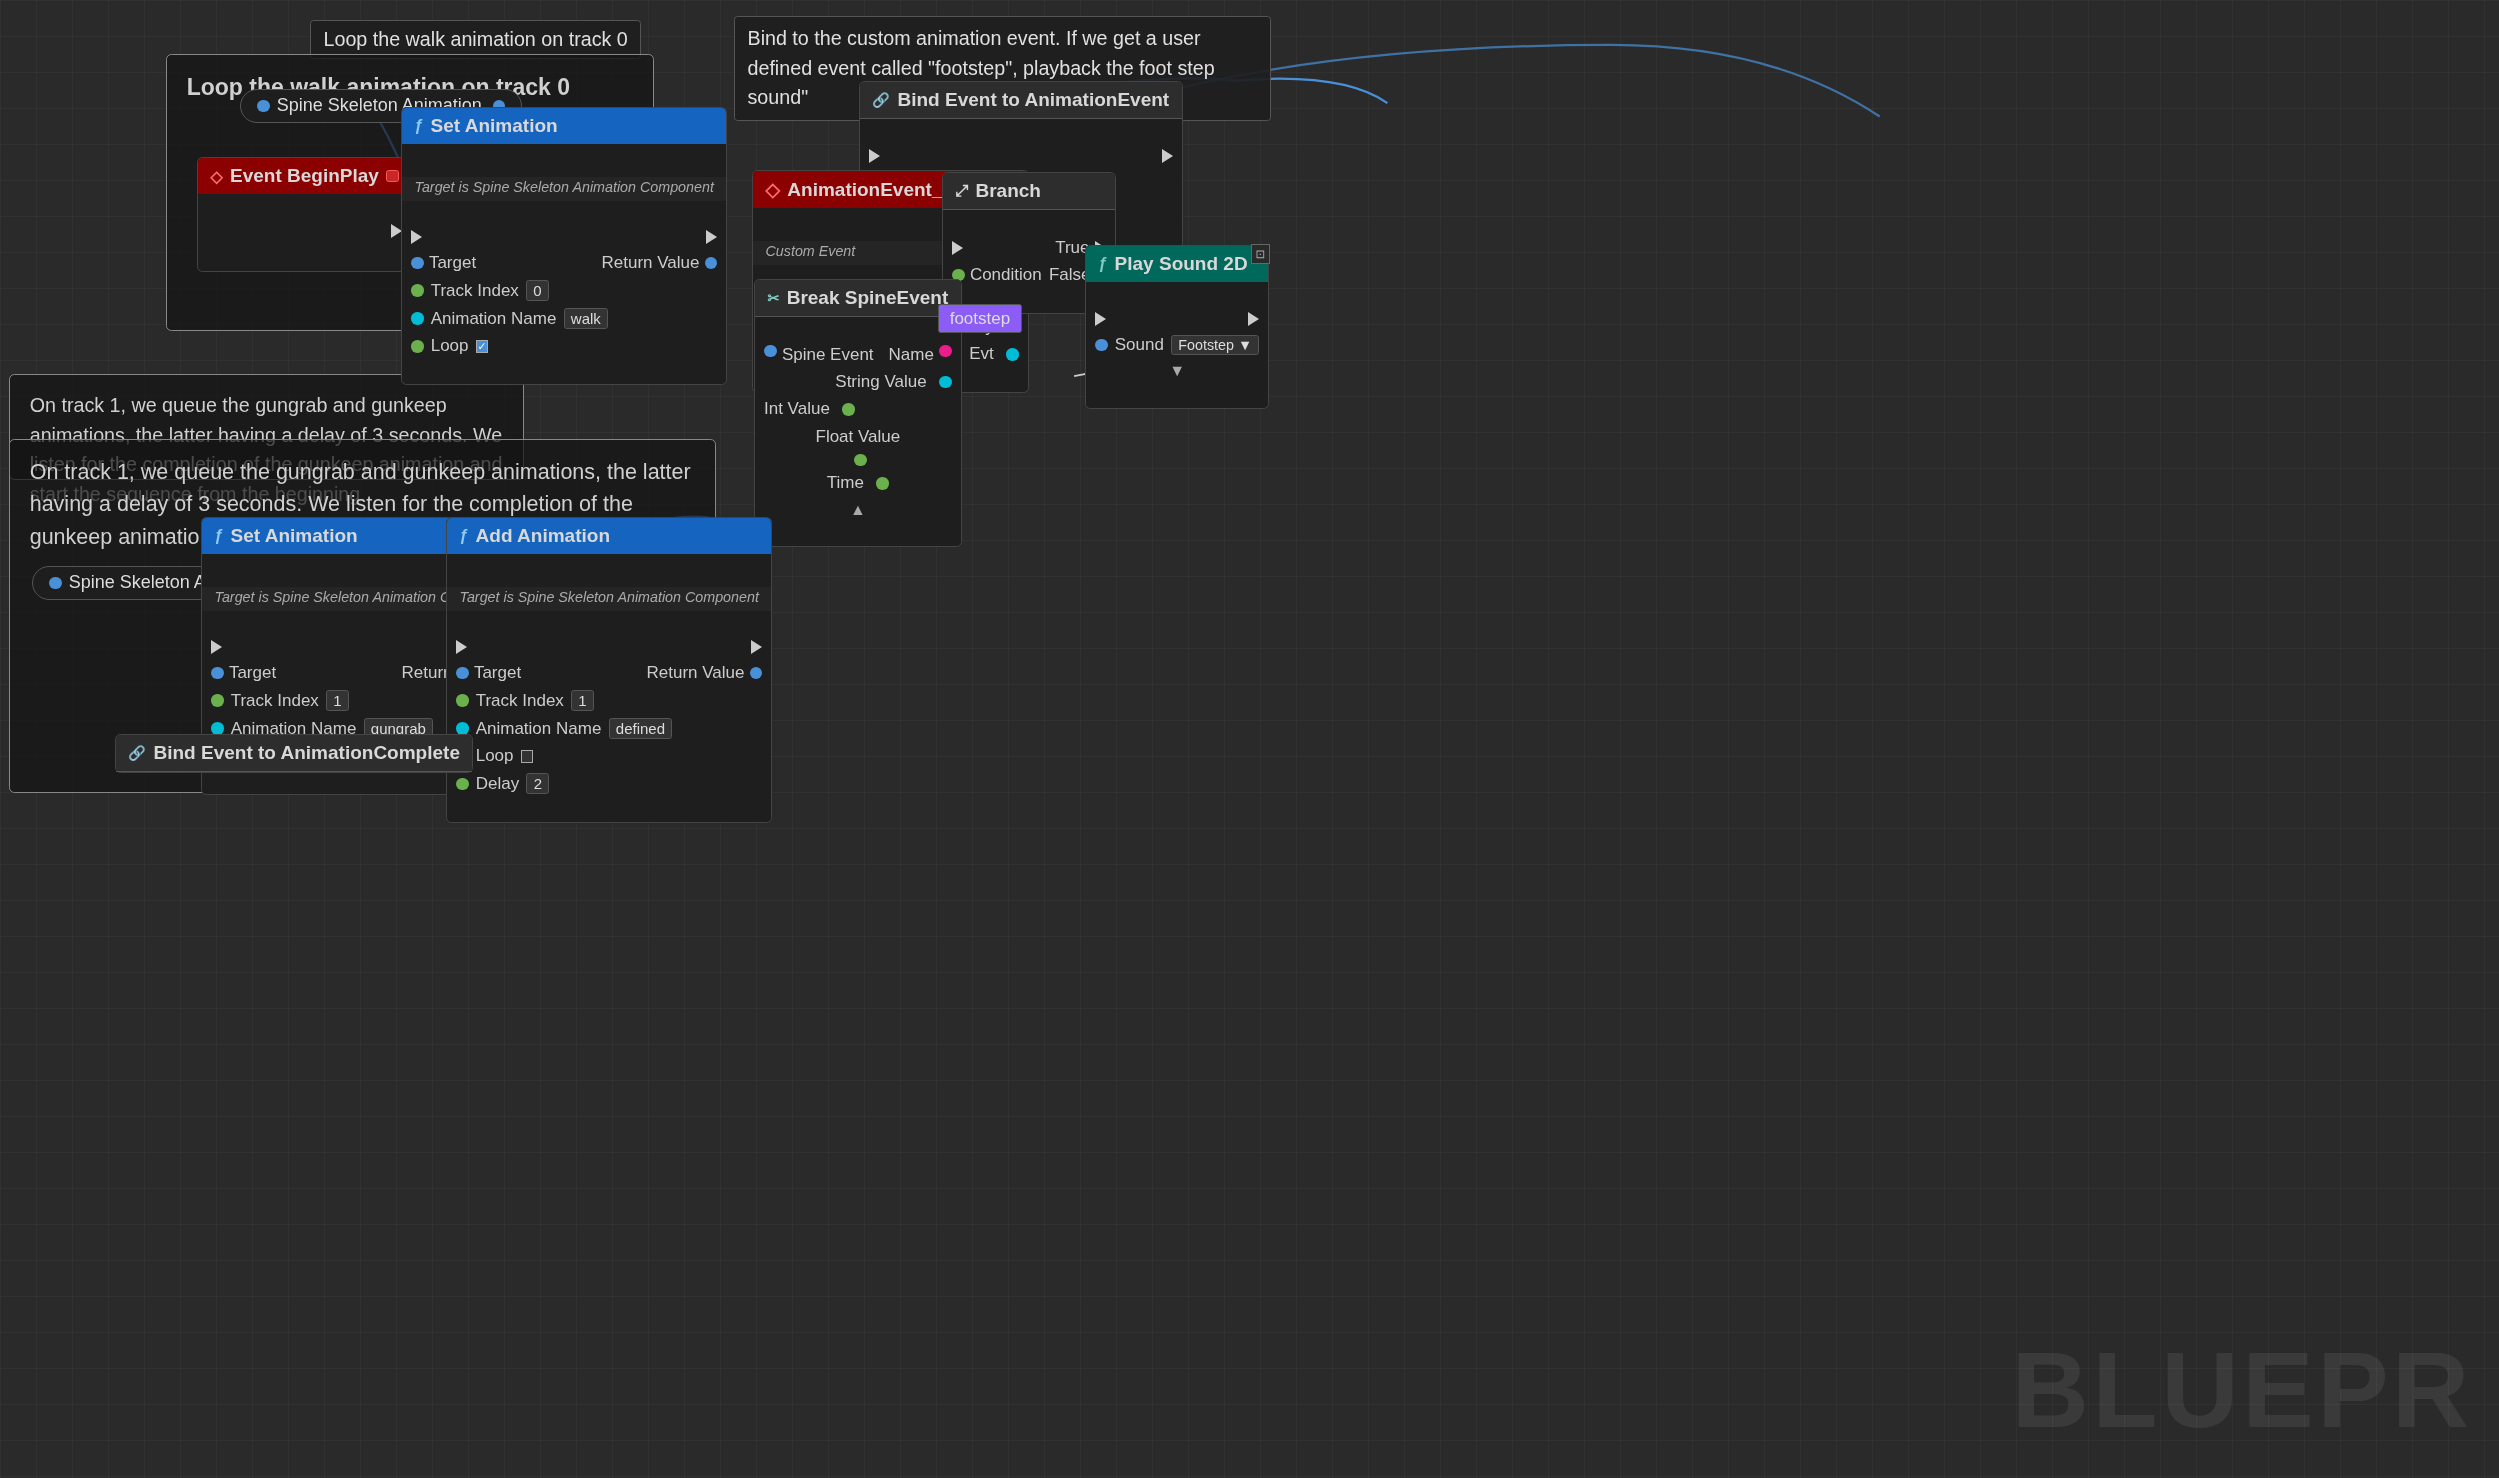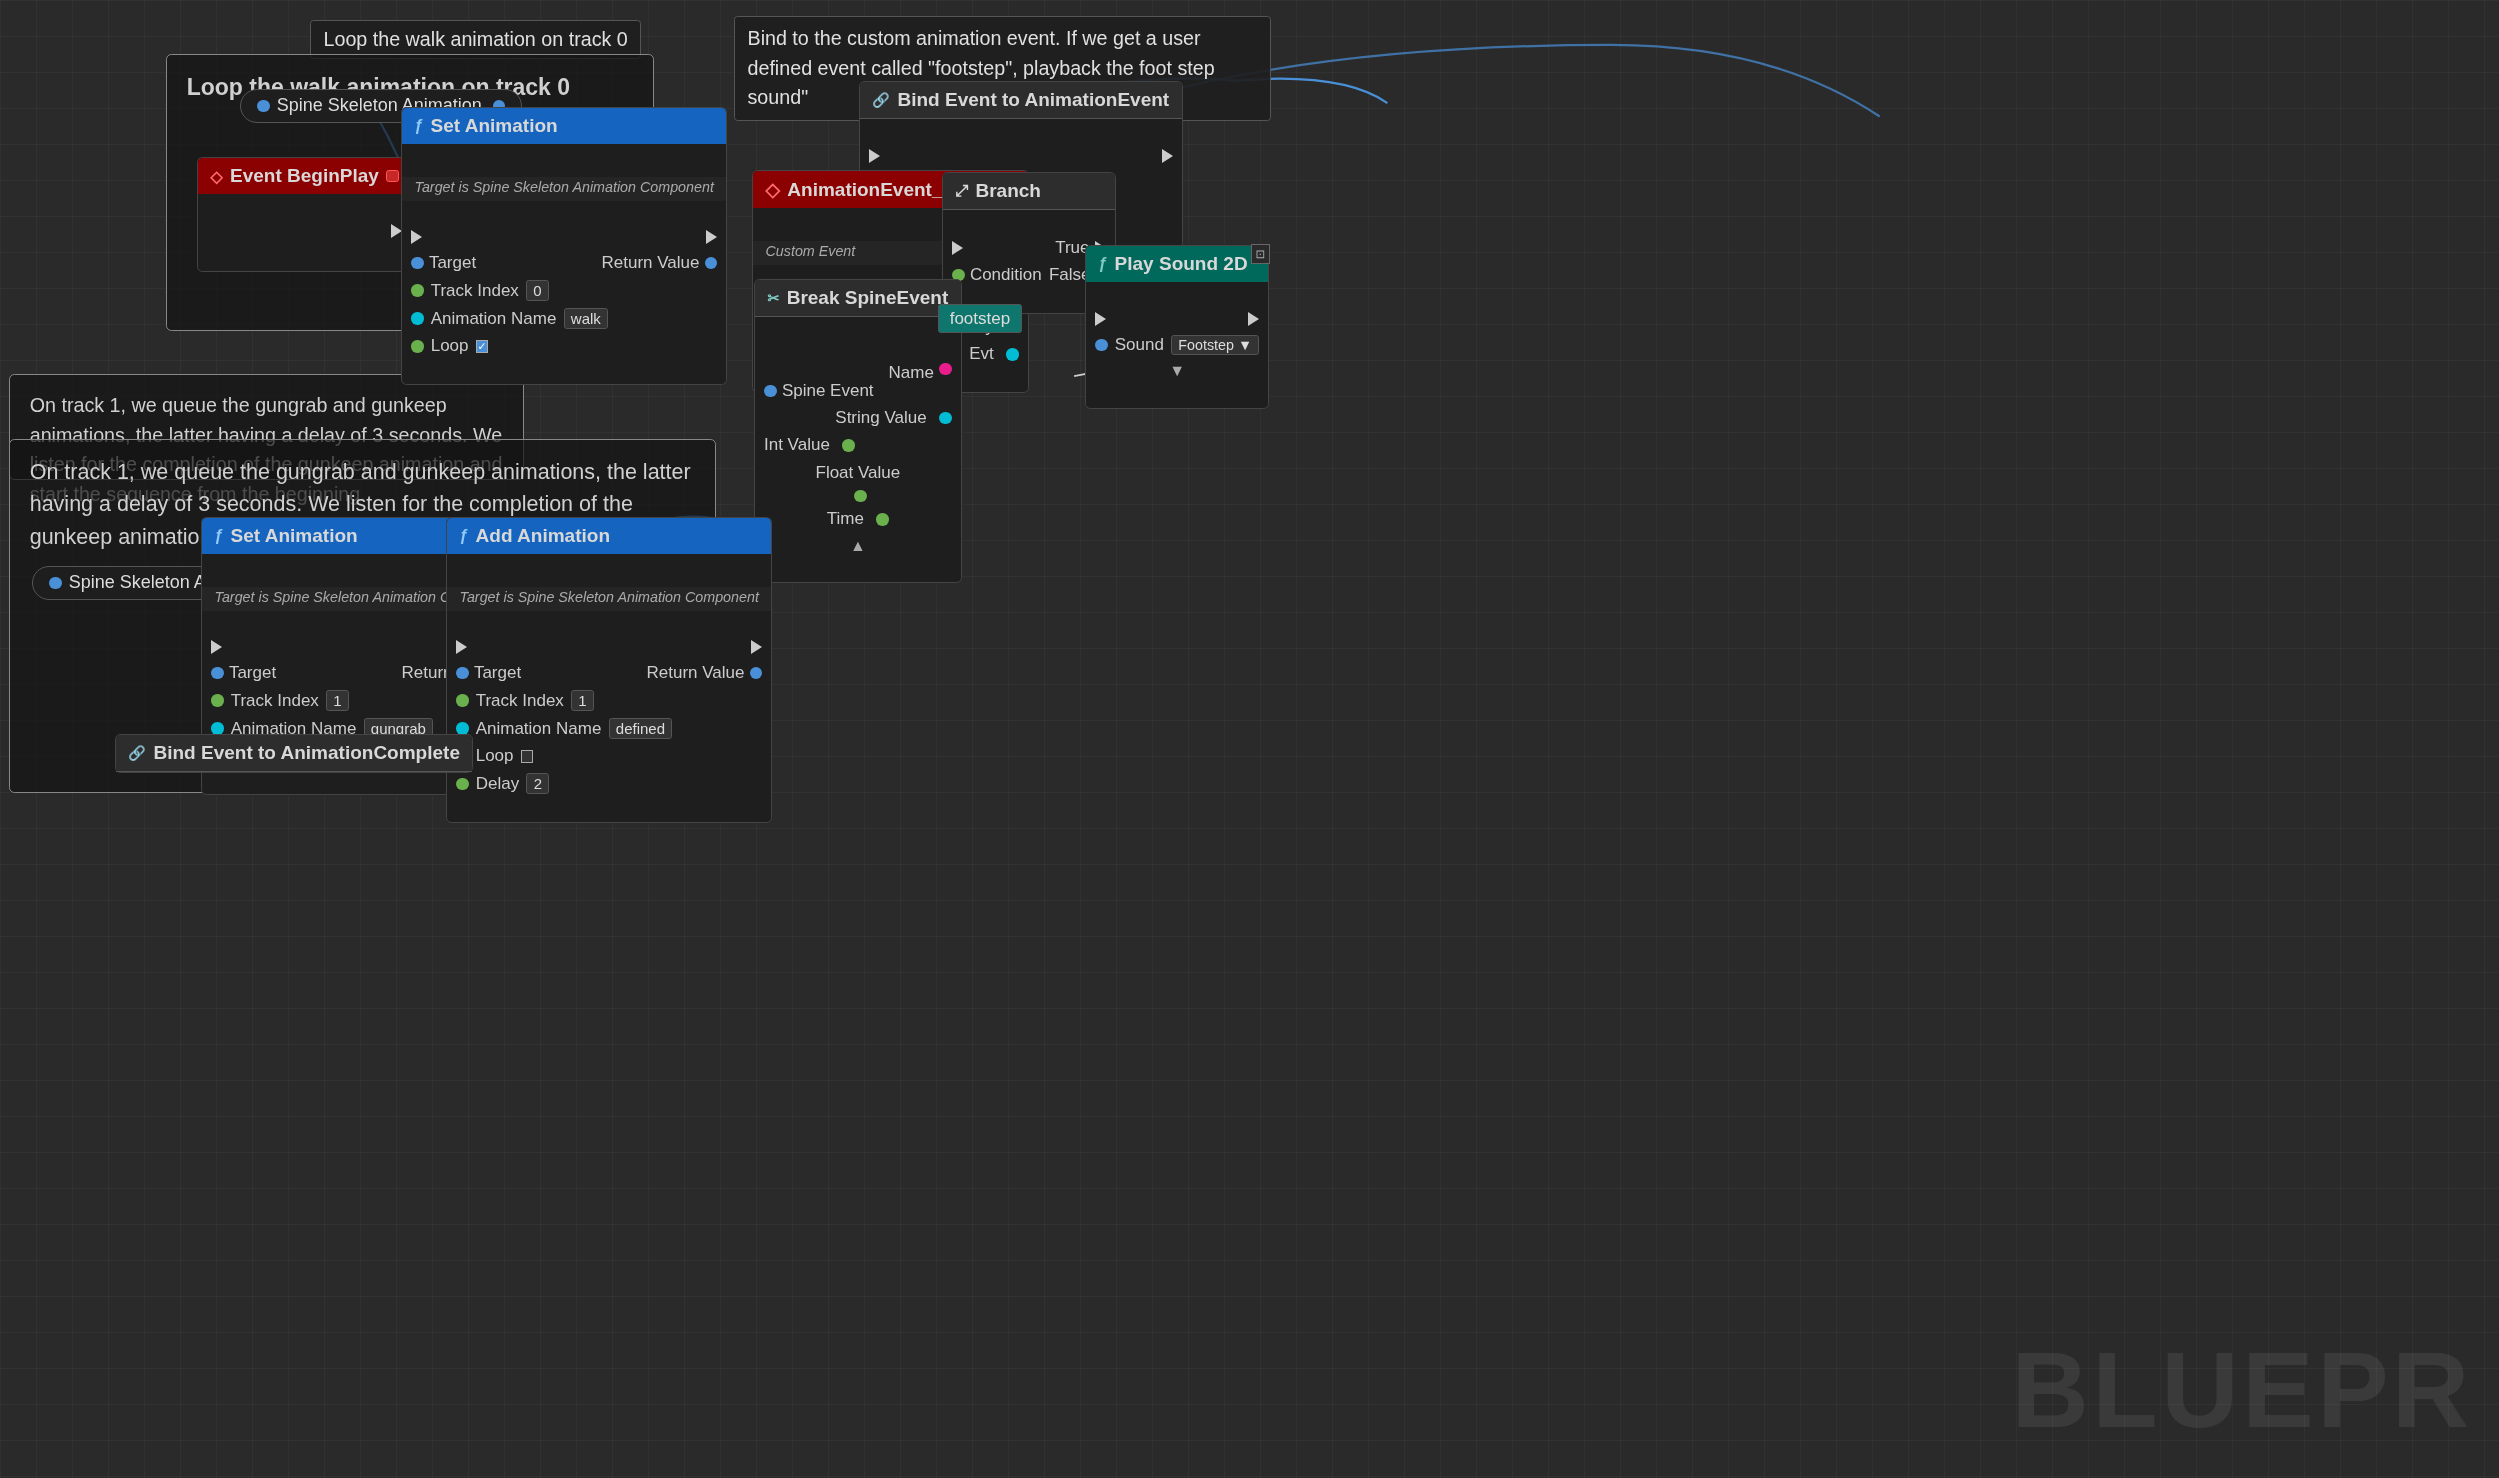--- a/index.html
+++ b/index.html
@@ -379,21 +379,21 @@
   </div>
 </div>
 
 <div class="bp-node" style="top:279px; left:754px; min-width:179px;">
   <div class="node-header header-dark">
     <span style="font-size:14.3px; color:#80cbc4;">✂</span>
     <span>Break SpineEvent</span>
   </div>
   <div class="node-body">
     <div class="node-row space-between">
-      <div style="display:flex;align-items:center;gap:5.4px;margin-top:36px;">
+      <div style="display:flex;align-items:flex-start;gap:5.4px;">
         <span class="pin blue"></span>
         <span class="pin-label">Spine Event</span>
       </div>
       <div style="display:flex;align-items:flex-start;gap:5.4px;">
         <span class="pin-label">Name</span>
         <span class="pin pink"></span>
       </div>
     </div>
     <div class="node-row" style="justify-content:flex-end;">
       <span class="pin-label">String Value</span>
@@ -411,21 +411,21 @@
       <span class="pin-label">Time</span>
       <span class="pin green" style="margin-left:5.4px;"></span>
     </div>
 
     <div class="node-row" style="justify-content:center;">
       <span style="color:#aaa; font-size:16px;">▲</span>
     </div>
   </div>
 </div>
 
-<div style="position:absolute; top:304px; left:938px; background:#0f766e; border:0.9px solid #555; border-radius:2.7px; padding:3.6px 10.7px;">
+<div style="position:absolute; top:304px; left:938px; background:#8b5cf6; border:0.9px solid #555; border-radius:2.7px; padding:3.6px 10.7px;">
   <span style="font-size:17px; color:#ddd;">footstep</span>
 </div>
 
 <div style="position:absolute; top:566px; left:32px; background:#1e1e1e; border:0.9px solid #555; border-radius:18px; padding:5.4px 16px; display:flex; align-items:center; gap:7.2px;">
   <span class="pin blue"></span>
   <span style="font-size:18px; color:#ddd;">Spine Skeleton Animation</span>
 </div>
 
 <div class="bp-node" style="top:517px; left:201px; min-width:215px;">
   <div class="node-header header-blue">

